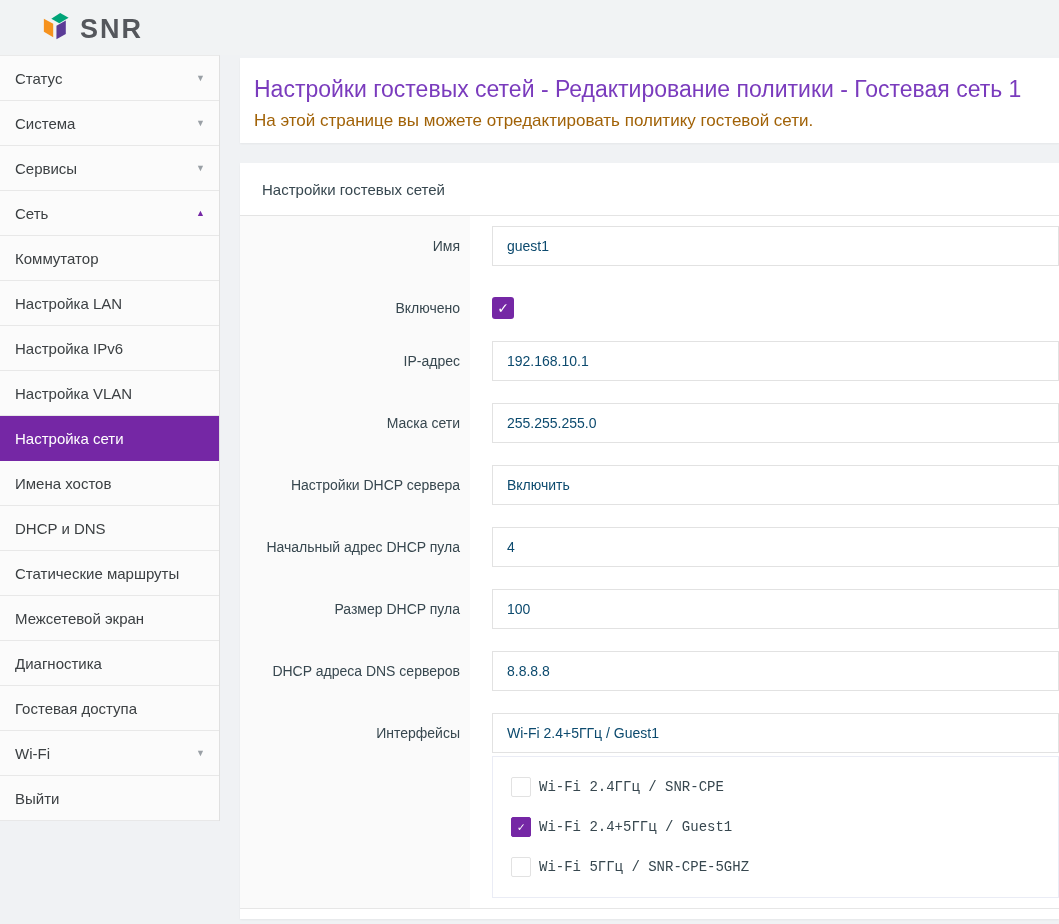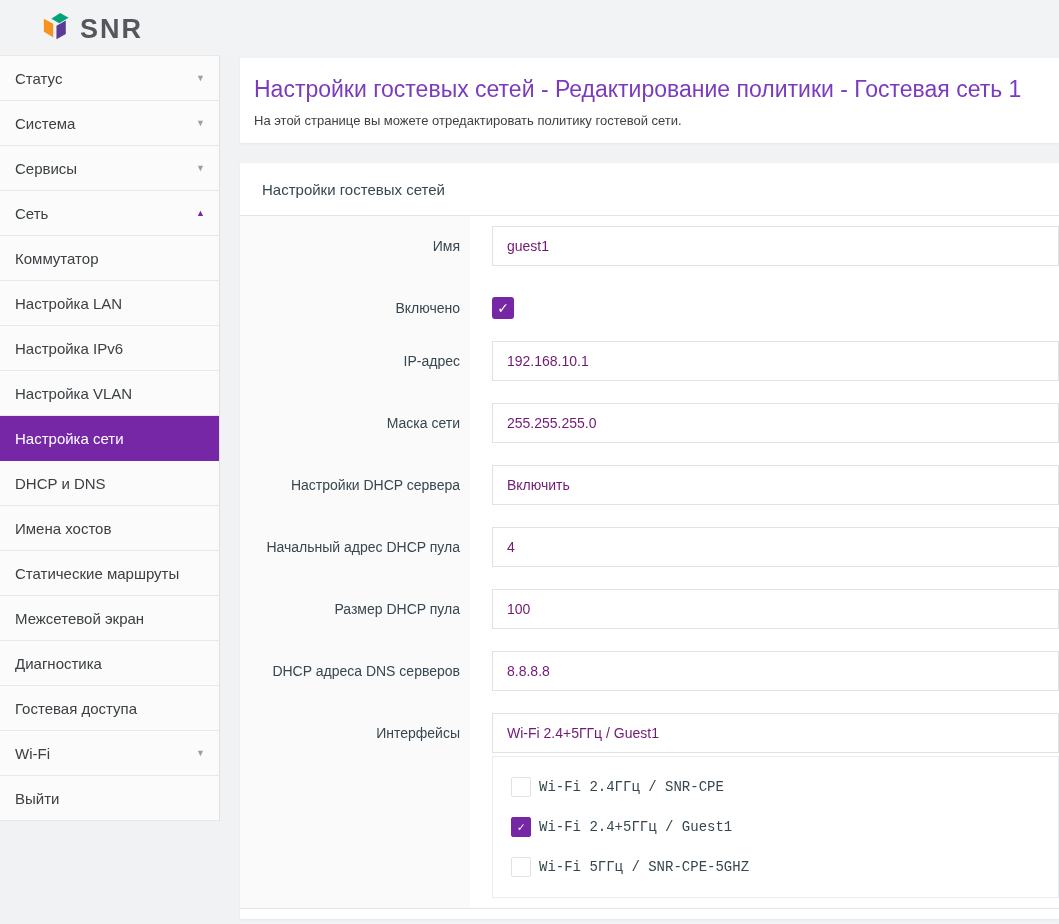--- a/index.html
+++ b/index.html
@@ -32,40 +32,40 @@
   .side-item .lbl { flex:1; }
   .chev { font-size:9px; color:#9aa0a6; padding-left:6px; }
   .side-item.expanded .chev { color:#7527a5; }
   .side-item.selected { background:#7527a5; border-bottom-color:#7527a5; }
   .side-item.selected .lbl { color:#ffffff; }
   
   .main { flex:1; min-width:0; padding:3px 0 0 20px; box-sizing:border-box; }
   .card { background:#ffffff; box-shadow:0 1px 2px rgba(0,0,0,0.05); }
   .title-card { padding:16px 14px 14px; }
   .page-title { margin:0; font-size:23px; font-weight:400; color:#7a3bbd; line-height:30px; }
-  .page-subtitle { margin:9px 0 0; font-size:13px; color:#404040; line-height:16px; }
+  .page-subtitle { margin:9px 0 0; font-size:17px; color:#a16207; line-height:16px; }
   .form-card { margin-top:20px; padding-bottom:10px; }
   .card-header {
     padding:18px 22px 17px; font-size:15px; color:#37474f;
     border-bottom:1px solid #e4e4e4;
   }
   .form-body { position:relative; padding:10px 0; border-bottom:1px solid #e6e6e6; }
   .form-body::before {
     content:""; position:absolute; top:0; left:0; bottom:0; width:230px;
     background:#fafafa;
   }
   .form-row { position:relative; display:flex; }
   .label-cell { width:230px; flex:none; display:flex; justify-content:flex-end; }
   .flabel { font-size:14px; color:#37474f; line-height:40px; padding-right:10px; text-align:right; }
   .field-cell { flex:1; min-width:0; padding:0 0 22px 22px; }
   .form-row.last .field-cell { padding-bottom:0; }
   input.text {
     display:block; width:100%; height:40px; box-sizing:border-box;
     border:1px solid #e2e2e2; background:#fff; padding:0 14px;
-    font-size:14px; color:#701a75; font-family:inherit; outline:none;
+    font-size:14px; color:#0c4a6e; font-family:inherit; outline:none;
   }
   .checkbox {
     width:22px; height:22px; margin-top:9px; border-radius:3px;
     background:#7527a5; color:#fff; display:flex; align-items:center;
     justify-content:center; font-size:14px; cursor:pointer;
   }
   .options-box { border:1px solid #eaecf5; margin-top:3px; padding:20px 18px;font-family:Liberation Mono, monospace; }
   .option { display:flex; align-items:center; margin-bottom:20px; cursor:pointer; }
   .option.last { margin-bottom:0; }
   .cb {
@@ -122,24 +122,24 @@
       <div class="side-item">
         <span class="lbl">Настройка IPv6</span>
       </div>
       <div class="side-item">
         <span class="lbl">Настройка VLAN</span>
       </div>
       <div class="side-item selected">
         <span class="lbl">Настройка сети</span>
       </div>
       <div class="side-item">
+        <span class="lbl">Имена хостов</span>
+      </div>
+      <div class="side-item">
         <span class="lbl">DHCP и DNS</span>
-      </div>
-      <div class="side-item">
-        <span class="lbl">Имена хостов</span>
       </div>
       <div class="side-item">
         <span class="lbl">Статические маршруты</span>
       </div>
       <div class="side-item">
         <span class="lbl">Межсетевой экран</span>
       </div>
       <div class="side-item">
         <span class="lbl">Диагностика</span>
       </div>

